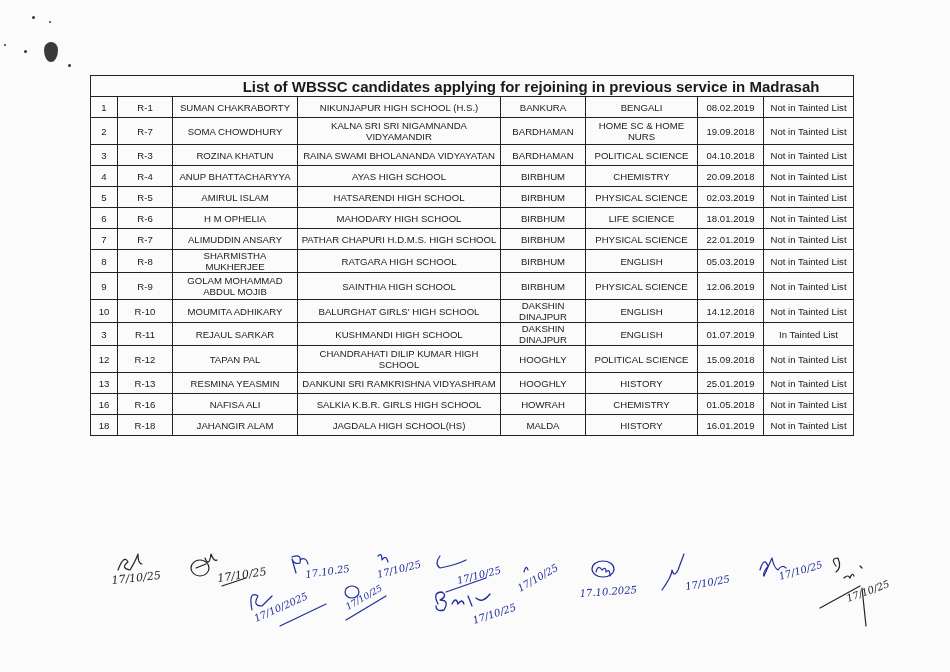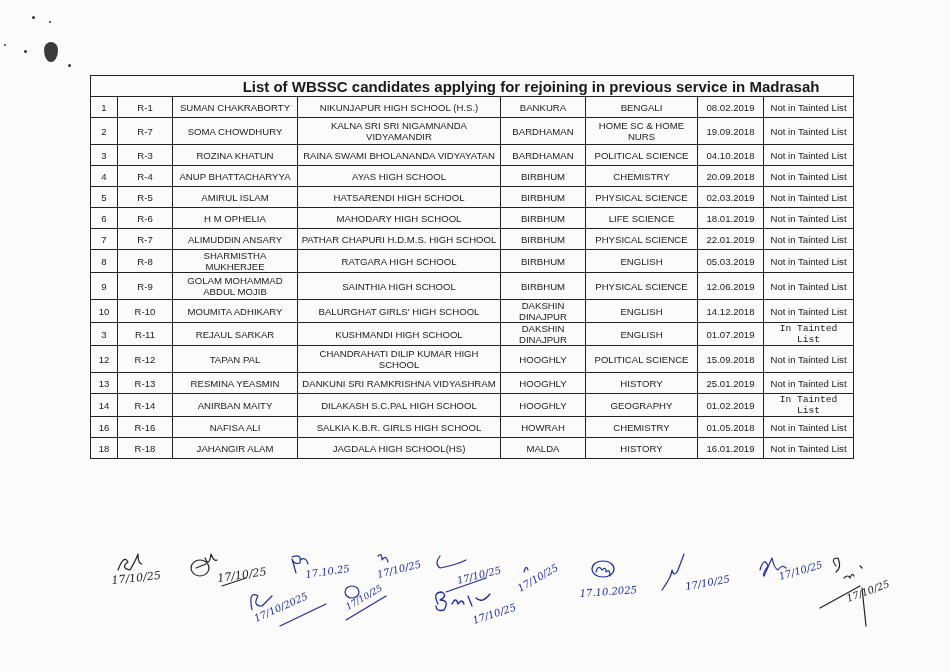--- a/index.html
+++ b/index.html
@@ -16,21 +16,21 @@
   table.sheet td, table.sheet th {
     border: 1px solid #222; text-align: center; vertical-align: middle;
     font-size: 9.6px; font-weight: normal; padding: 0 2px; line-height: 11px;
     overflow: hidden;
   }
   .title-cell { font-size: 15px !important; font-weight: bold !important; height: 20px; padding-left: 0 !important; }
   .title-cell span { display: inline-block; margin-left: 120px; }
   .hdr td { height: 28px; font-size: 9.4px; }
   tr.r td { height: 20px; }
   tr.r.tall td { height: 26px; }
-  .bold { font-weight: bold; font-family: Liberation Mono, monospace; }
+  .bold { font-weight: bold; }
   .sigs { position: absolute; left: 0; top: 0; width: 950px; height: 672px; pointer-events: none; }
 </style>
 </head>
 <body>
 
 <div class="blob"></div>
 <div class="speck" style="left:32px;top:16px;width:3px;height:3px"></div>
 <div class="speck" style="left:49px;top:21px;width:2px;height:2px"></div>
 <div class="speck" style="left:24px;top:50px;width:3px;height:3px"></div>
 <div class="speck" style="left:68px;top:64px;width:3px;height:3px"></div>
@@ -177,30 +177,20 @@
         <td>13</td>
         <td>R-13</td>
         <td>RESMINA YEASMIN</td>
         <td>DANKUNI SRI RAMKRISHNA VIDYASHRAM</td>
         <td>HOOGHLY</td>
         <td>HISTORY</td>
         <td>25.01.2019</td>
         <td>Not in Tainted List</td>
       </tr>
       <tr class="r">
-        <td>14</td>
-        <td>R-14</td>
-        <td>ANIRBAN MAITY</td>
-        <td>DILAKASH S.C.PAL HIGH SCHOOL</td>
-        <td>HOOGHLY</td>
-        <td>GEOGRAPHY</td>
-        <td>01.02.2019</td>
-        <td class="bold">In Tainted List</td>
-      </tr>
-      <tr class="r">
         <td>16</td>
         <td>R-16</td>
         <td>NAFISA ALI</td>
         <td>SALKIA K.B.R. GIRLS HIGH SCHOOL</td>
         <td>HOWRAH</td>
         <td>CHEMISTRY</td>
         <td>01.05.2018</td>
         <td>Not in Tainted List</td>
       </tr>
       <tr class="r">

